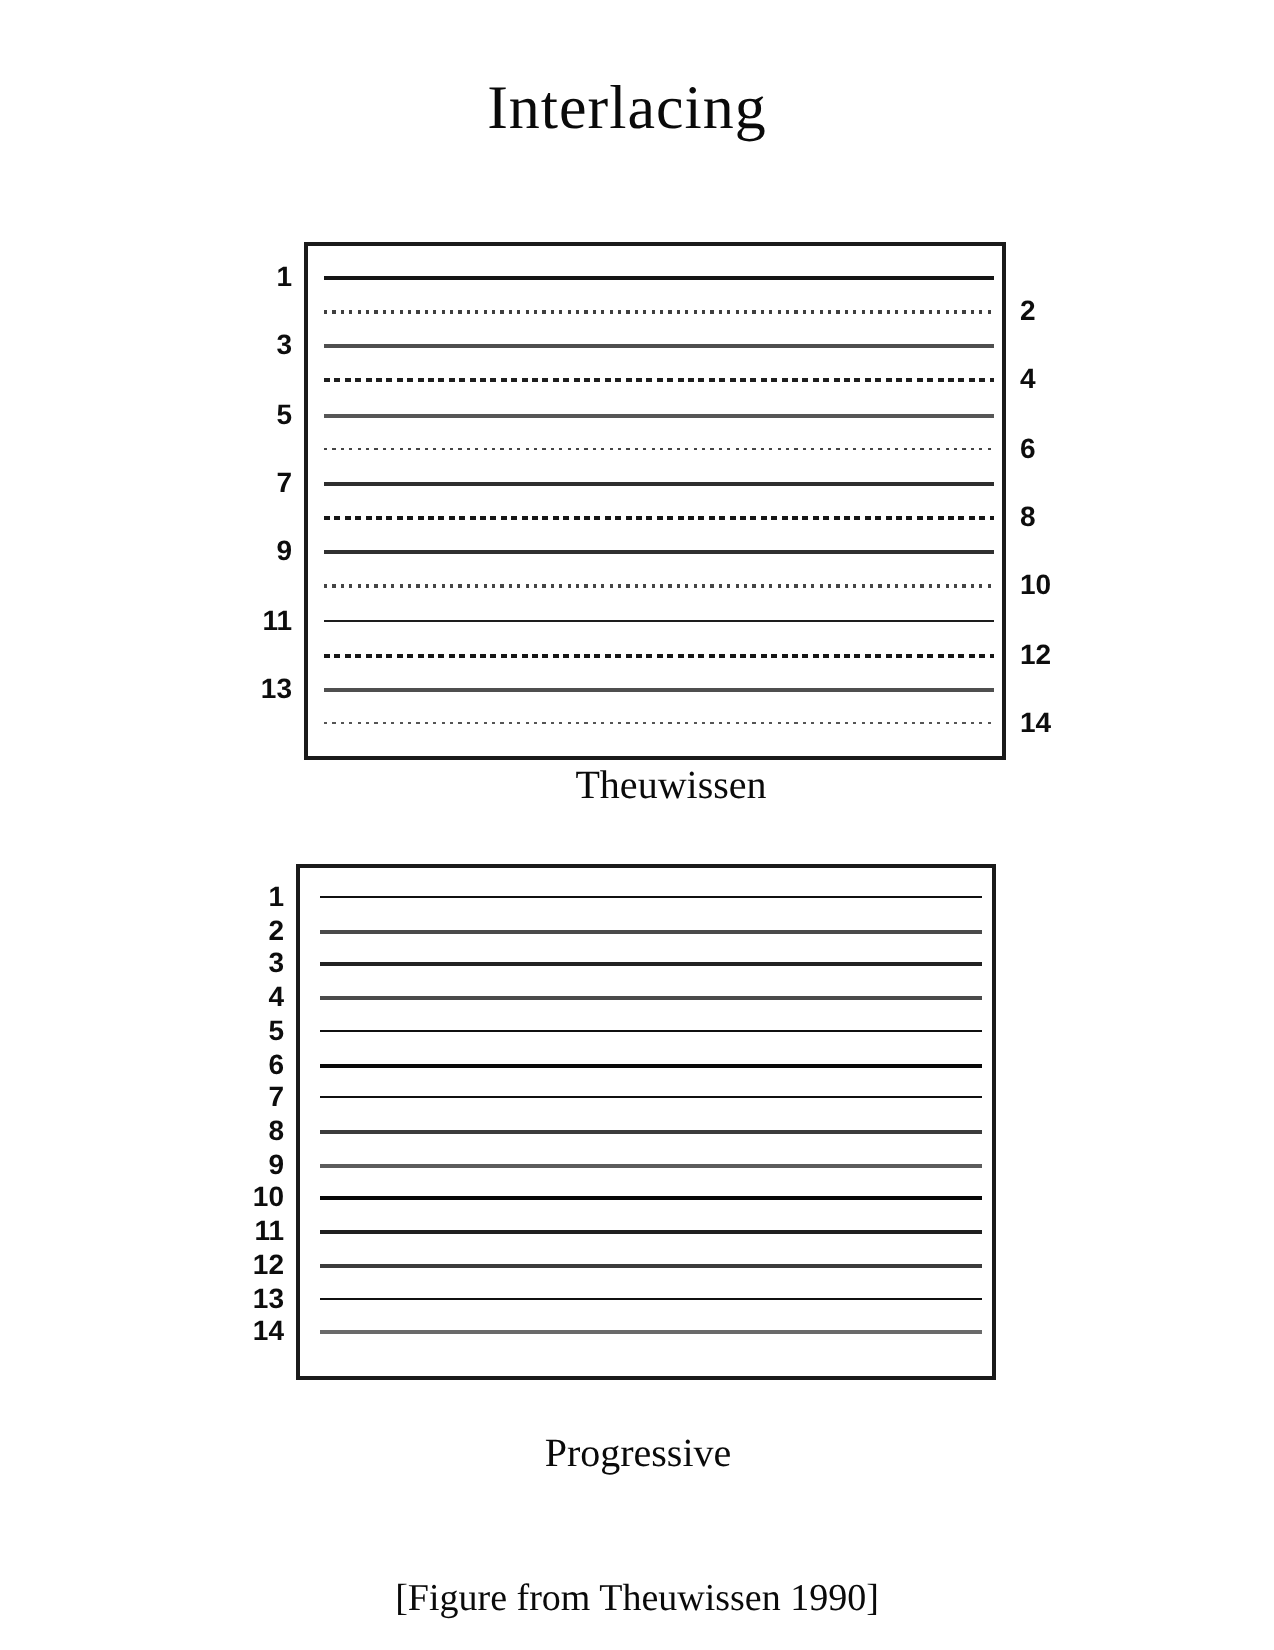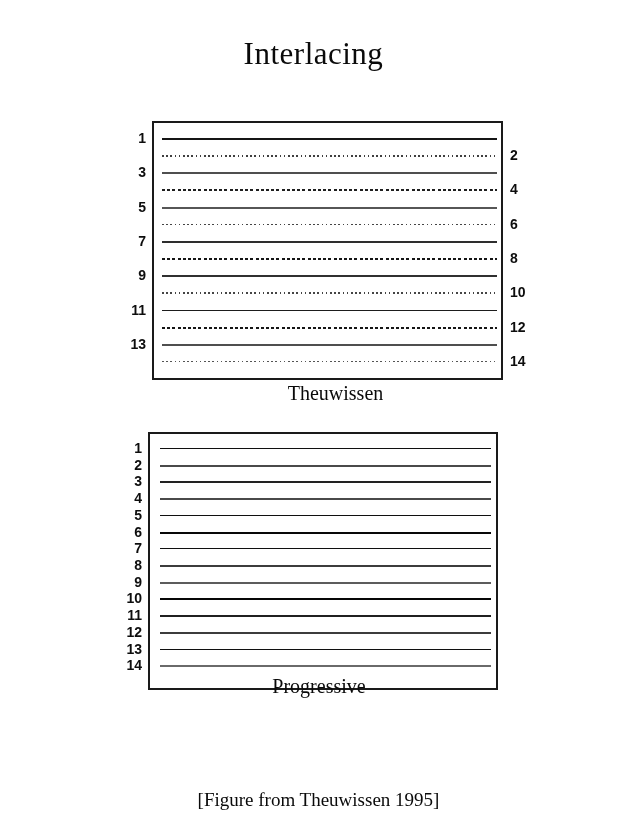--- a/index.html
+++ b/index.html
@@ -31,21 +31,21 @@
     font-weight: bold; font-size: 14px; line-height: 16px;
     color: #0d0d0d;
   }
   .num-left { text-align: right; }
   .num-right { text-align: left; }
   .diagram-label {
     position: absolute; text-align: center;
     font-size: 20px; color: #0a0a0a;
   }
   #interlaced-label { left: 160px; top: 382px; width: 351px; }
-  #progressive-label { left: 144px; top: 675px; width: 350px; }
+  #progressive-label { left: 144px; top: 716px; width: 350px; }
   .caption {
     position: absolute; top: 789px; left: 0; width: 637px;
     text-align: center; font-size: 19px; color: #0a0a0a;
   }
 </style>
 </head>
 <body>
 
 <div class="page">
 
@@ -112,15 +112,15 @@
         <div class="scan-line" style="top: 197.92px; left: 10px; width: 331px; height: 2px; background: rgb(60, 60, 60);"></div>
         <div class="num num-left" style="top: 189.92px; width: 26px; left: -34px;">12</div>
         <div class="scan-line" style="top: 214.64px; left: 10px; width: 331px; height: 1px; background: rgb(16, 16, 16);"></div>
         <div class="num num-left" style="top: 206.64px; width: 26px; left: -34px;">13</div>
         <div class="scan-line" style="top: 231.36px; left: 10px; width: 331px; height: 2px; background: rgb(106, 106, 106);"></div>
         <div class="num num-left" style="top: 223.36px; width: 26px; left: -34px;">14</div>
       </div>
     <div class="diagram-label" id="progressive-label">Progressive</div>
   </div>
 
-  <div class="caption">[Figure from Theuwissen 1995]</div>
+  <div class="caption">[Figure from Theuwissen 1990]</div>
 
 </div>
 
 </body></html>

